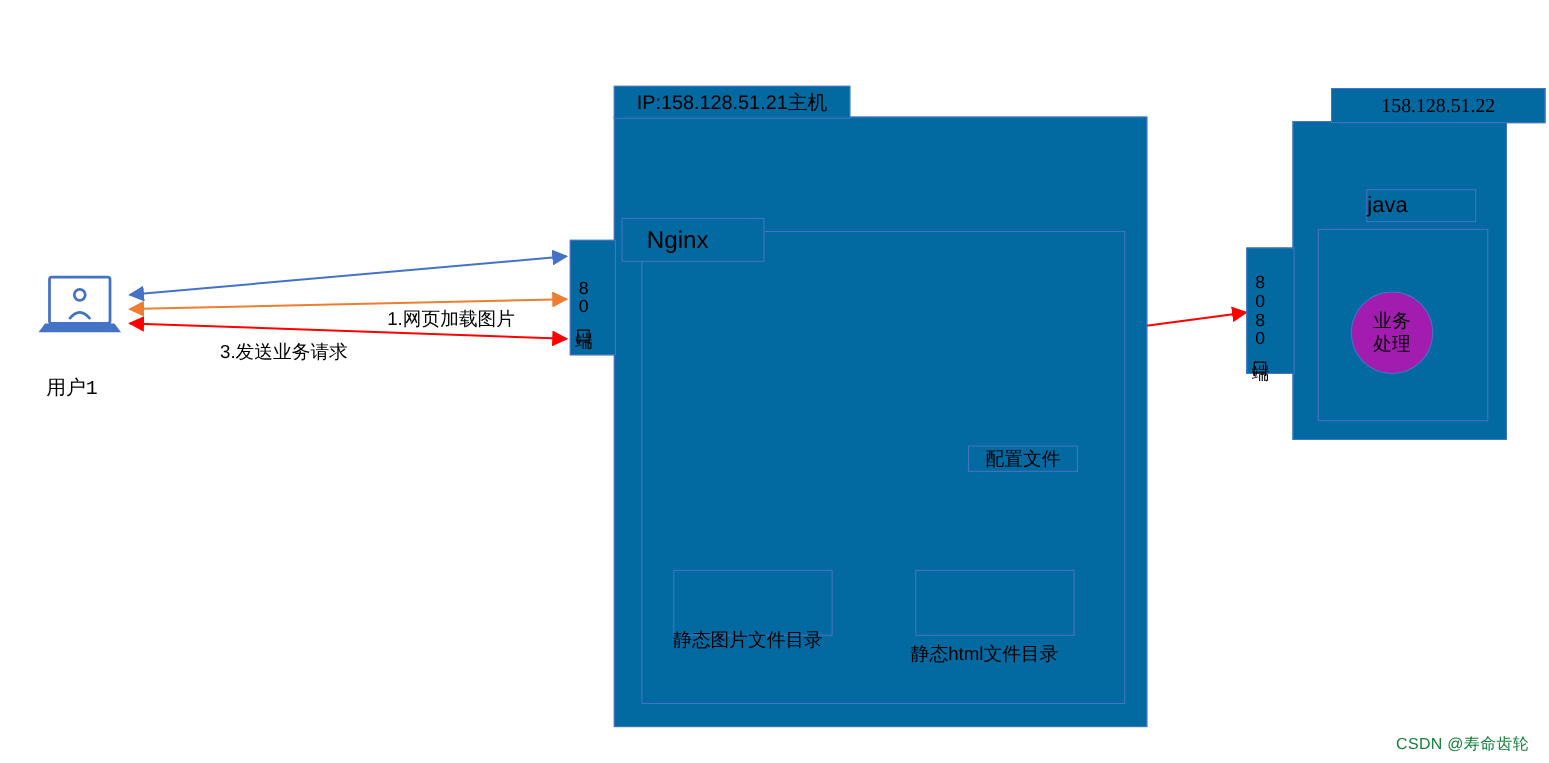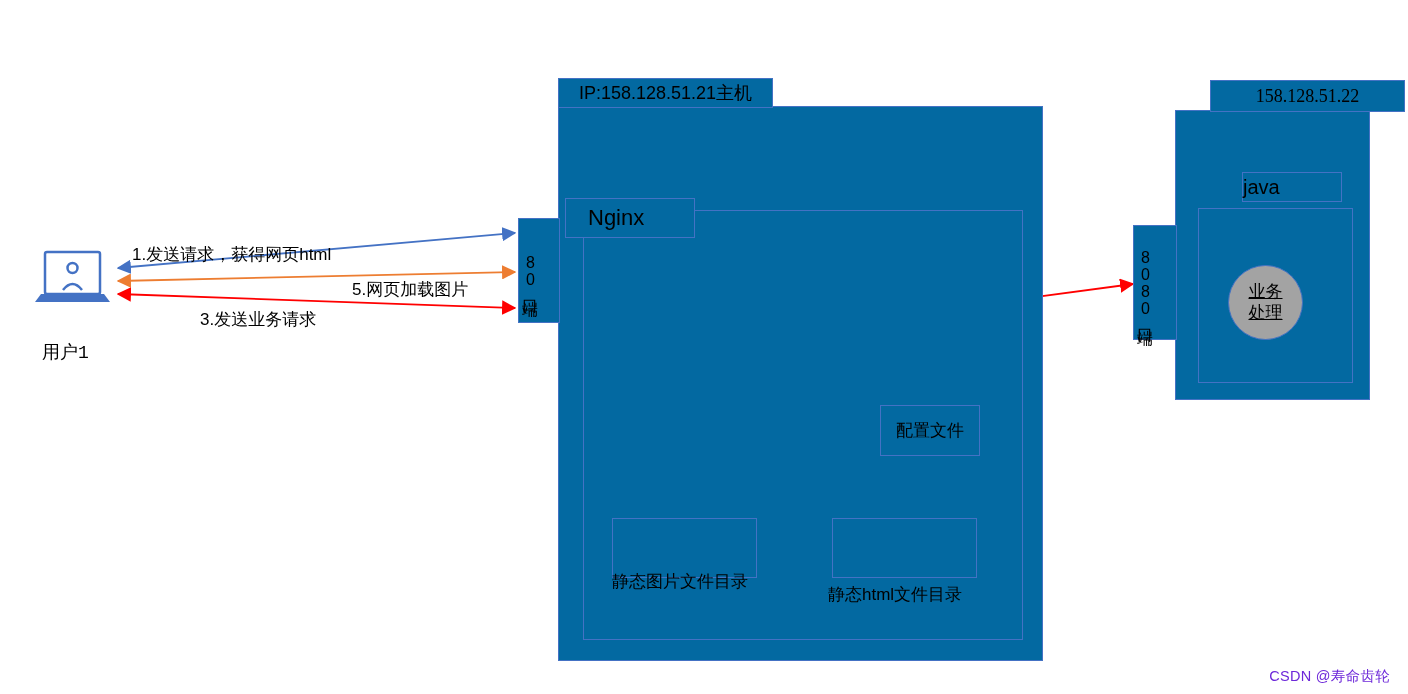--- a/index.html
+++ b/index.html
@@ -29,27 +29,26 @@
   }
   .label-sm {
     position: absolute;
     font-size: 17px;
     white-space: nowrap;
   }
   .circle {
     position: absolute;
     border: 1.5px solid #4472C4;
     border-radius: 50%;
-    background: #a3a3a3;
+    background: #a21caf;
     display: flex;
     align-items: center;
     justify-content: center;
     text-align: center;
     box-sizing: border-box;
-    text-decoration: underline;
   }
   .vtext {
     writing-mode: vertical-rl;
     text-orientation: upright;
     display: flex;
     align-items: center;
     justify-content: center;
     height: 100%;
     font-size: 16px;
   }
@@ -58,21 +57,21 @@
     left: 0;
     top: 0;
     width: 1408px;
     height: 694px;
     pointer-events: none;
   }
   .watermark {
     position: absolute;
     right: 18px;
     bottom: 8px;
-    color: #6d28d9;
+    color: #15803d;
     font-size: 14.5px;
     letter-spacing: 0.3px;
   }
 </style>
 </head>
 <body>
 
 <div class="diagram">
 
   <svg class="overlay">
@@ -109,38 +108,37 @@
 
     <line x1="808" y1="403" x2="903" y2="518" stroke="#4472C4" stroke-width="1.8" marker-start="url(#arw-blue)" marker-end="url(#arw-blue)"></line>
 
     <line x1="840" y1="323" x2="1133" y2="284" stroke="#FF0000" stroke-width="1.8" marker-start="url(#arw-red)" marker-end="url(#arw-red)"></line>
 
     <line x1="1180" y1="282" x2="1232" y2="292" stroke="#FF0000" stroke-width="1.8" marker-start="url(#arw-red)" marker-end="url(#arw-red)"></line>
   </svg>
 
   <div class="label" style="left:42px; top:340px;font-family:Liberation Mono, monospace;">用户1</div>
 
-  <div class="label-sm" style="left:132px; top:243px;">1.发送请求，获得网页html</div>
-  <div class="label-sm" style="left:352px; top:278px;">5.网页加载图片</div>
+  <div class="label-sm" style="left:352px; top:278px;">1.网页加载图片</div>
   <div class="label-sm" style="left:200px; top:308px;text-align:center;">3.发送业务请求</div>
 
   <div class="box" style="left:558px; top:106px; width:485px; height:555px;"></div>
 
   <div class="box" style="left:558px; top:78px; width:215px; height:30px; display:flex; align-items:center; justify-content:center; font-size:18px;">IP:158.128.51.21主机</div>
 
   <div class="box" style="left:518px; top:218px; width:42px; height:105px;">
     <div class="vtext">80端口</div>
   </div>
 
   <div class="box" style="left:583px; top:210px; width:440px; height:430px;"></div>
 
   <div class="box" style="left:565px; top:172px; width:130px; height:40px; display:flex; align-items:center; padding-left:22px; font-size:22px;margin-top:26px;">Nginx</div>
 
 
-  <div class="box" style="left:880px; top:405px; width:100px; height:51px; display:flex; align-items:center; justify-content:center; font-size:17px;">配置文件</div>
+  <div class="box" style="left:880px; top:405px; width:100px; height:24px; display:flex; align-items:center; justify-content:center; font-size:17px;">配置文件</div>
 
   <div class="box" style="left:612px; top:518px; width:145px; height:60px;"></div>
   <div class="label-sm" style="left:612px; top:570px;">静态图片文件目录</div>
 
   <div class="box" style="left:832px; top:518px; width:145px; height:60px;"></div>
   <div class="label-sm" style="left:828px; top:583px;">静态html文件目录</div>
 
   <div class="box" style="left:1175px; top:110px; width:195px; height:290px;"></div>
 
   <div class="box" style="left:1210px; top:80px; width:195px; height:32px; display:flex; align-items:center; justify-content:center; font-size:18px;font-family:Liberation Serif, serif;">158.128.51.22</div>

